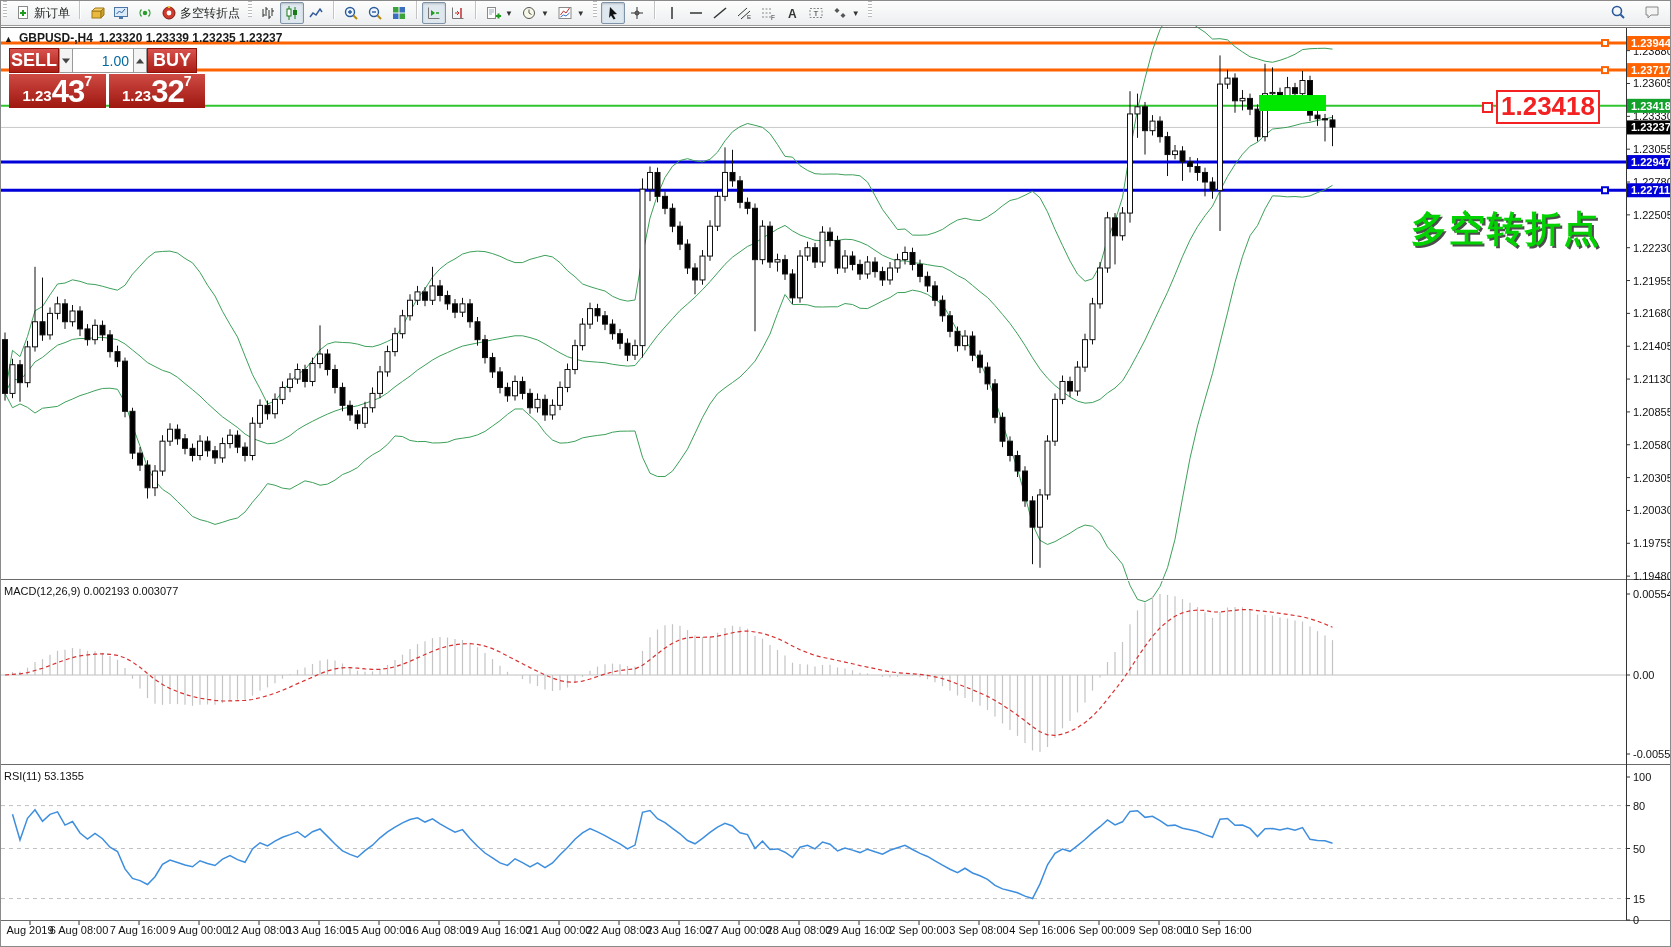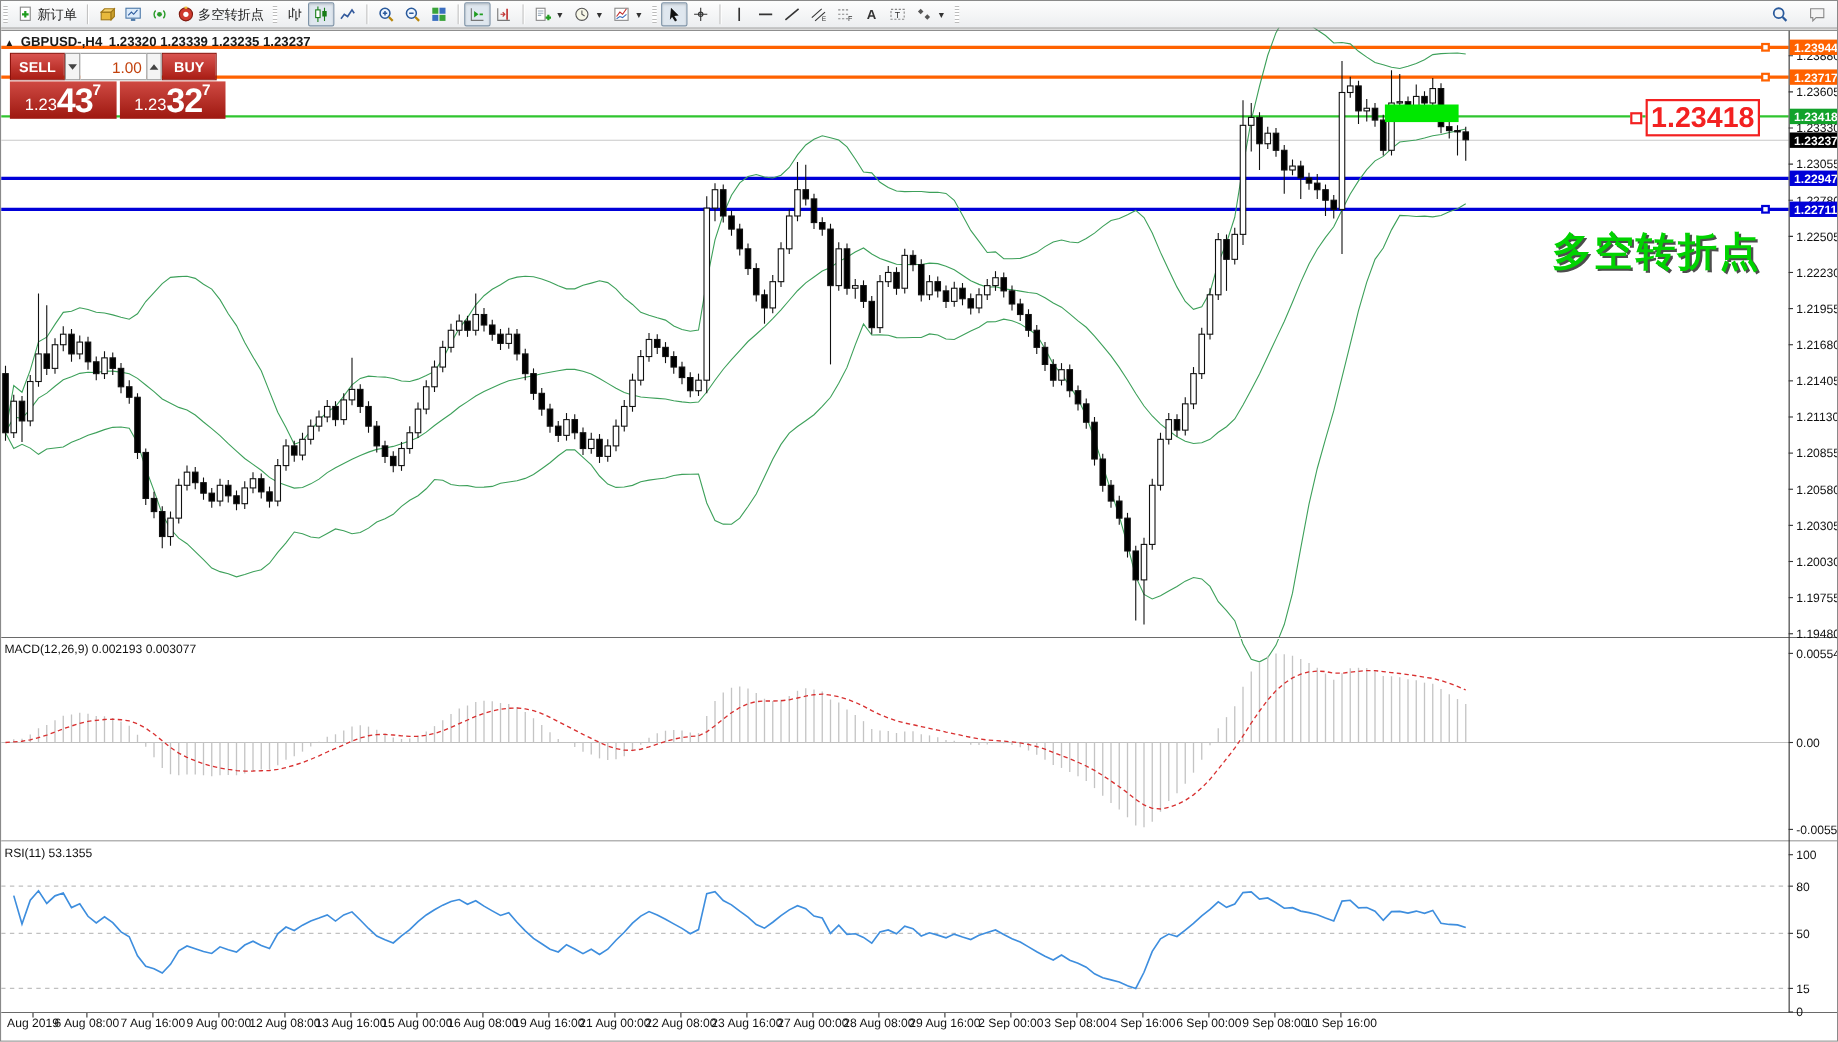--- a/index.html
+++ b/index.html
@@ -1,21 +1,21 @@
 <!DOCTYPE html>
 <html><head>
 <meta charset="utf-8">
 <style>
   html,body{margin:0;padding:0;background:#d4d0c8;}
   #app{position:relative;width:1671px;height:947px;background:#fff;overflow:hidden;
        font-family:"Liberation Sans",sans-serif;border:1px solid #8a8a8a;box-sizing:border-box;}
   
   #toolbar{position:absolute;left:0;top:0;width:1671px;height:24px;
     background:linear-gradient(#fdfdfd,#eceef0);border-bottom:1px solid #9a9a9a;
-    display:flex;align-items:center;font-size:12px;color:#222;z-index:5;}
+    display:flex;align-items:flex-start;font-size:12px;color:#222;z-index:5;}
   .tb-group{display:flex;align-items:center;height:24px;padding:0 2px;}
   .tb-sep{width:1px;height:18px;background:#c3c3c3;margin:0 3px;box-shadow:1px 0 0 #fff;}
   .tb-grip{width:4px;height:16px;margin:0 2px;background:repeating-linear-gradient(#bbb 0 1px,#fff 1px 3px);}
   .tb-btn{display:flex;align-items:center;gap:3px;height:20px;padding:0 3px;border:1px solid transparent;
     border-radius:2px;cursor:default;}
   .tb-btn.pressed{background:#dfe7ef;border:1px solid #7e93a7;box-shadow:inset 0 1px 2px rgba(0,0,0,.18);}
   .tb-btn svg{display:block;}
   .tb-lbl{font-size:12px;white-space:nowrap;}
   .tb-dd{font-size:8px;color:#333;margin-left:1px;}
   .tb-tf{font-size:11px;font-weight:bold;color:#333;padding:0 6px;height:20px;display:flex;align-items:center;
@@ -28,33 +28,33 @@
   
   #symbol-line{position:absolute;left:3px;top:30px;font-size:12px;font-weight:bold;color:#1a1a1a;
     display:flex;gap:6px;align-items:baseline;z-index:4;white-space:nowrap;}
   #symbol-line .tri{font-size:9px;}
   #macd-label,#rsi-label{position:absolute;left:3px;font-size:11px;color:#111;z-index:4;white-space:nowrap;}
   #macd-label{top:584px;text-align:right;}
   #rsi-label{top:769px;}
   
   #trade-panel{position:absolute;left:8px;top:47px;width:196px;z-index:6;font-family:"Liberation Sans",sans-serif;}
   .tp-row1{display:flex;height:25px;}
-  .tp-sell-btn,.tp-buy-btn{width:50px;border:1px solid #8c120c;color:#fff;font-size:13px;font-weight:bold;
+  .tp-sell-btn,.tp-buy-btn{width:50px;border:1px solid #8c120c;color:#fff;font-size:18px;font-weight:bold;
     background:linear-gradient(#d9534f,#a91d14);cursor:pointer;padding:0;}
   .tp-spin{width:14px;border:1px solid #9a9a9a;background:#f4f4f4;position:relative;cursor:pointer;padding:0;}
   .tp-spin::before{content:"";position:absolute;left:50%;top:50%;transform:translate(-50%,-50%);
     border-left:4px solid transparent;border-right:4px solid transparent;}
   .tp-spin.down::before{border-top:5px solid #444;}
   .tp-spin.up::before{border-bottom:5px solid #444;}
   .tp-vol{width:52px;border:1px solid #9a9a9a;border-left:none;border-right:none;text-align:right;
-    font-size:14px;padding:0 4px;color:#c2410c;outline:none;}
+    font-size:14px;padding:0 4px;color:#0369a1;outline:none;}
   .tp-row2{display:flex;gap:3px;margin-top:1px;}
   .tp-price{flex:1;height:33px;background:linear-gradient(#cf4a43,#9e1810);color:#fff;
     display:flex;align-items:flex-end;justify-content:center;padding:0 2px 1px 2px;}
-  .tp-small{font-size:15px;font-weight:normal;line-height:22px;}
+  .tp-small{font-size:15px;font-weight:bold;line-height:22px;}
   .tp-big{font-size:31px;font-weight:bold;line-height:30px;letter-spacing:-1px;}
   .tp-sup{font-size:14px;font-weight:bold;align-self:flex-start;line-height:14px;}
   
   #callout{position:absolute;left:1495px;top:89px;width:100px;height:30px;background:#fff;
     border:2px solid #f32121;color:#f32121;font-size:26px;font-weight:bold;text-align:center;
     line-height:29px;z-index:4;letter-spacing:0px;}
   #callout-marker{position:absolute;left:1481px;top:101px;width:7px;height:7px;border:2px solid #f32121;
     background:#fff;z-index:4;}
   
   #cn-note{position:absolute;left:1410px;top:204px;font-size:36px;font-weight:bold;color:#00d300;

